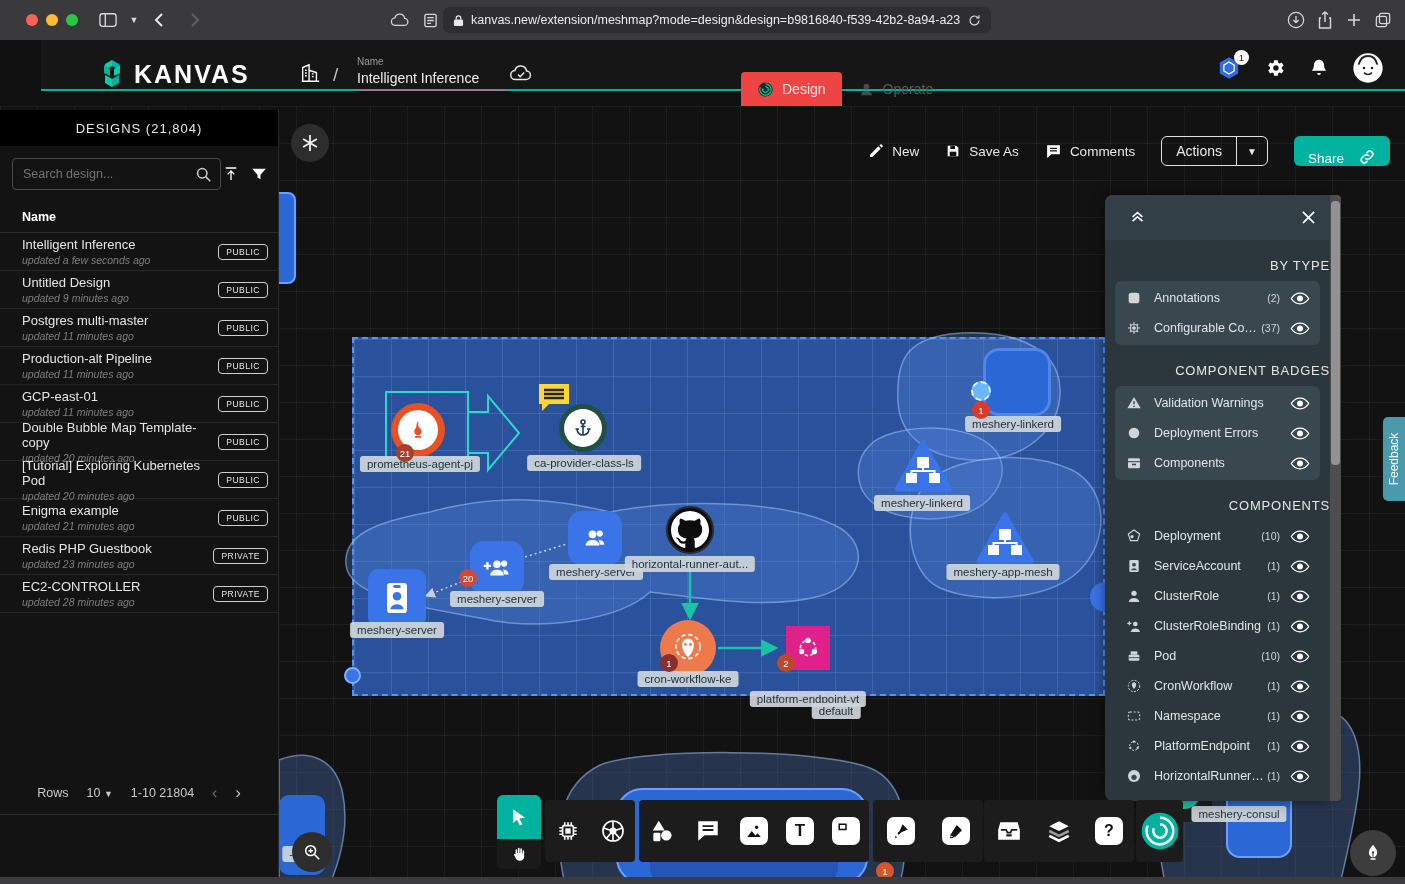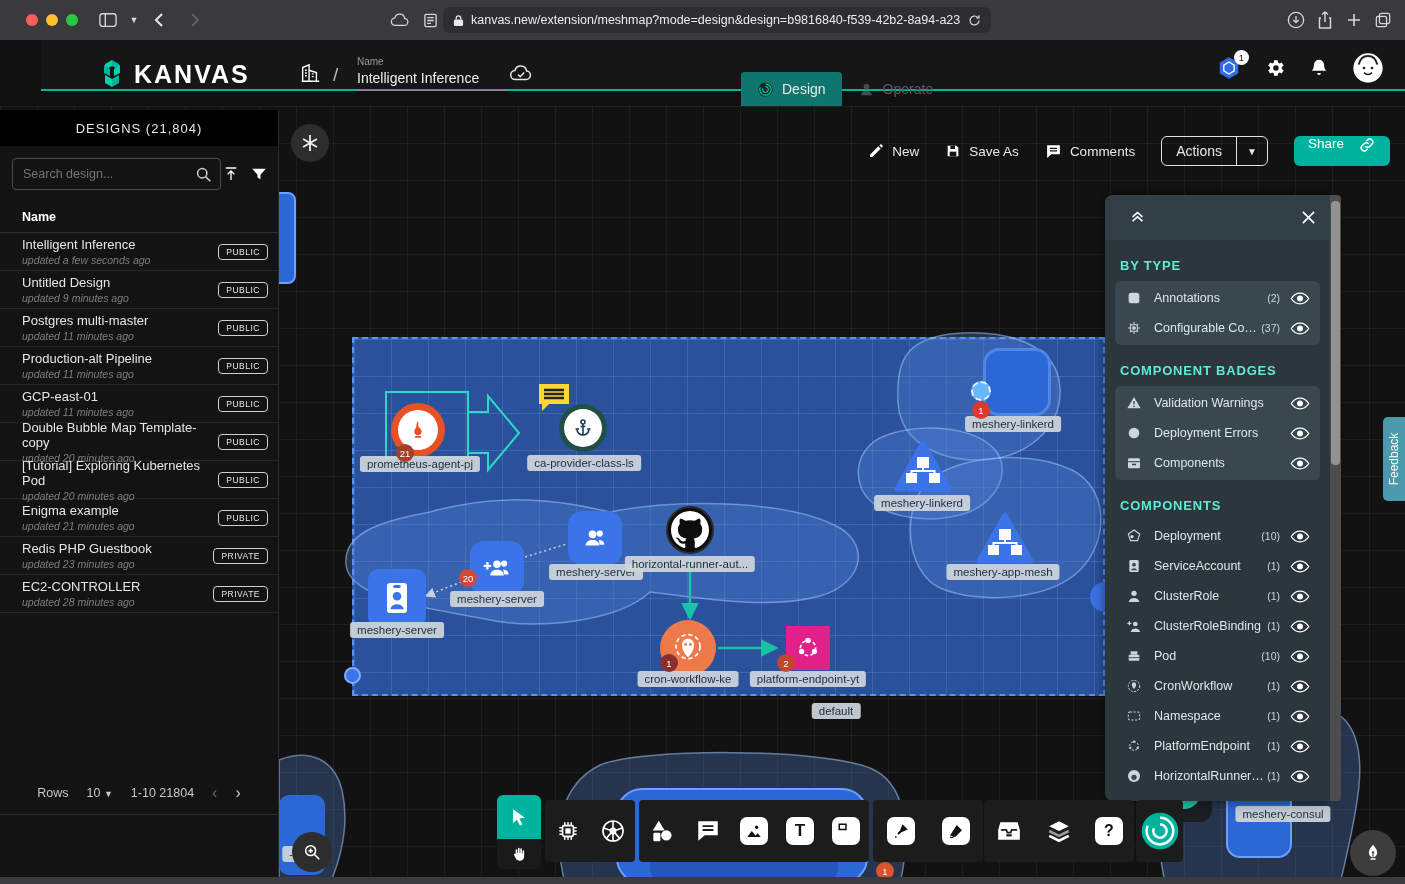--- a/index.html
+++ b/index.html
@@ -15,21 +15,21 @@
   .urlbar { position:absolute; left:443px; top:7px; width:548px; height:26px; background:#2e2e30; border-radius:7px; display:flex; align-items:center; padding:0 10px; gap:7px; }
   .urltext { color:#ececec; font-size:12.5px; white-space:nowrap; overflow:hidden; flex:1; }
 
   
   .apphead { position:absolute; left:0; top:40px; width:1405px; height:51px; background:#161616; border-bottom:2px solid #00B39F; z-index:59;margin-left:41px; }
   .logotext { position:absolute; left:93px; top:20px; color:#fff; font-size:25px; font-weight:bold; letter-spacing:2px; }
   .namelabel { position:absolute; left:316px; top:16px; color:#9a9a9a; font-size:10px; }
   .nameval { position:absolute; left:316px; top:30px; width:150px; color:#eee; font-size:14px; background:transparent; border:none; border-bottom:1px solid #8a8a8a; padding-bottom:4px; }
   .tabs { position:absolute; left:700px; top:66px; transform:translateY(-100%); display:flex; height:34px; }
   .tab { display:flex; align-items:center; gap:8px; padding:0 16px; font-size:14px; border-radius:4px 4px 0 0; }
-  .tab.active { background:#0f766e; color:#eaeaea; }
+  .tab.active { background:#ef4444; color:#eaeaea; }
   .tab.inactive { color:#5c5c5c; }
   .headicons { position:absolute; right:18px; top:12px; display:flex; align-items:center; gap:22px; }
 
   
   .canvas { position:absolute; left:0; top:106px; width:1405px; height:778px;
     background-color:#121212;
     background-image:linear-gradient(rgba(255,255,255,.05) 1px, transparent 1px), linear-gradient(90deg, rgba(255,255,255,.05) 1px, transparent 1px);
     background-size:37px 37px; z-index:1; }
   .sel { position:absolute; left:352px; top:337px; width:753px; height:359px;
     background-color:rgba(45,88,168,.92);
@@ -42,40 +42,40 @@
   .nbadge { position:absolute; z-index:6; width:18px; height:18px; border-radius:50%; color:#fff; font-size:9.5px; display:flex; align-items:center; justify-content:center; }
   .rsq { border-radius:14px; background:#3b74e8; }
   .circbtn { position:absolute; border-radius:50%; background:#2d2d2d; display:flex; align-items:center; justify-content:center; z-index:7; }
 
   
   .actionbar { position:absolute; top:136px; right:15px; display:flex; align-items:center; gap:26px; z-index:8; color:#e8e8e8; font-size:13.5px; }
   .act { display:flex; align-items:center; gap:8px; }
   .actions-btn { display:flex; align-items:center; border:1px solid #e0e0e0; border-radius:6px; height:30px; }
   .actions-btn .lbl { padding:0 14px; font-size:14px; }
   .actions-btn .caret { padding:0 10px; border-left:1px solid #e0e0e0; font-size:10px; align-self:stretch; display:flex; align-items:center; }
-  .share-btn { display:flex; align-items:flex-start; gap:14px; background:#00B39F; border-radius:6px; height:30px; padding:0 14px; color:#fff; font-size:13.5px; }
+  .share-btn { display:flex; align-items:flex-end; gap:14px; background:#00B39F; border-radius:6px; height:30px; padding:0 14px; color:#fff; font-size:13.5px; }
 
   
   .sidebar { position:absolute; left:0; top:110px; width:279px; height:767px; background:#131313; z-index:20; border-right:1px solid #2a2a2a; }
   .sb-title { height:36px; background:#000; color:#e8e8e8; font-size:13px; letter-spacing:1px; display:flex; align-items:center; justify-content:center; }
   .sb-search { display:flex; align-items:center; gap:10px; padding:12px 10px 8px 12px; }
   .sb-input { flex:1; height:32px; background:transparent; border:1px solid #4a4a4a; border-radius:4px; color:#ddd; font-size:12.5px; padding:0 30px 0 10px; }
   .sb-search-icon { margin-left:-36px; }
   .sb-colname { color:#fff; font-size:12.5px; font-weight:bold; padding:12px 0 8px 22px; border-bottom:1px solid #2e2e2e; }
   .drow { display:flex; align-items:center; justify-content:space-between; padding:5px 10px 5px 22px; border-bottom:1px solid #262626; height:38px; cursor:pointer; }
   .dname { color:#e6e6e6; font-size:13px; }
   .dupd { color:#7e7e7e; font-size:10.5px; font-style:italic; margin-top:2px; }
   .dvis { border:1px solid #cfcfcf; color:#e8e8e8; font-size:8.5px; letter-spacing:.5px; border-radius:4px; padding:2px 7px; }
   .sb-foot { position:absolute; left:0; bottom:75px; width:100%; display:flex; align-items:center; justify-content:center; gap:18px; color:#c9c9c9; font-size:12.5px; }
   .sb-footline { position:absolute; left:0; bottom:62px; width:100%; border-bottom:1px solid #2e2e2e; }
 
   
   .rpanel { position:absolute; left:1105px; top:195px; width:225px; height:606px; background:#2b373d; border-radius:8px 0 0 8px; z-index:21; overflow:hidden; box-shadow:0 0 14px rgba(0,0,0,.5); }
   .rp-head { height:45px; background:#333f46; display:flex; align-items:center; justify-content:space-between; padding:0 14px 0 24px; }
-  .rp-title { color:#5eead4; font-size:13px; font-weight:bold; letter-spacing:.8px; padding:18px 0 8px 15px; }
+  .rp-title { color:#e5e5e5; font-size:13px; font-weight:normal; letter-spacing:.8px; padding:18px 0 8px 15px;text-align:right; }
   .rp-group { background:#39474e; border-radius:6px; margin:0 10px; padding:2px 0; }
   .prow { display:flex; align-items:center; height:30px; padding:0 8px 0 10px; }
   .ri { width:18px; height:18px; display:flex; align-items:center; justify-content:center; color:#cfd6da; }
   .plabel { color:#dfe6ea; font-size:12.5px; margin-left:11px; flex:1; white-space:nowrap; overflow:hidden; text-overflow:ellipsis; }
   .pcount { color:#cfd6da; font-size:10.5px; margin-right:10px; }
   .peye { background:none; border:none; width:22px; height:18px; padding:0; cursor:pointer; }
   .rscroll { position:absolute; left:1330px; top:195px; width:11px; height:606px; background:#4d4d4d; z-index:22; border-radius:0 4px 4px 0; }
   .rthumb { position:absolute; left:1px; top:6px; width:9px; height:264px; background:#929292; border-radius:4px; }
 
   
@@ -214,21 +214,21 @@
 
   <div class="node" style="left:786px; top:626px; width:44px; height:44px; background:#e0218a;">
     <svg width="28" height="28" viewBox="0 0 24 24" fill="none" stroke="#fff" stroke-width="1.4">
         <circle cx="12" cy="12" r="6.5" stroke-dasharray="3 2"></circle>
         <circle cx="12" cy="5.5" r="1.6" fill="#fff"></circle>
         <circle cx="17.5" cy="15" r="1.6" fill="#fff"></circle>
         <circle cx="6.5" cy="15" r="1.6" fill="#fff"></circle>
       </svg>
   </div>
   <div class="nbadge" style="left:777px; top:654px; background:#c2452d;">2</div>
-  <div class="nlabel" style="left:808px; top:671px;">platform-endpoint-yt</div>
+  <div class="nlabel" style="left:808px; top:691px;">platform-endpoint-yt</div>
 
   <div class="node" style="left:983px; top:348px; width:68px; height:68px; border-radius:16px; background:#2c67d6; border:3px solid #4f86e8;"></div>
   <div class="node" style="left:971px; top:381px; width:20px; height:20px; border-radius:50%; background:#69b7ff; border:2px dashed #eaf4ff;"></div>
   <div class="nbadge" style="left:972px; top:401px; background:#d93a2b;">1</div>
   <div class="nlabel" style="left:1013px; top:416px;">meshery-linkerd</div>
 
   <div class="node" style="left:894px; top:440px;">
     <svg width="58" height="52" viewBox="0 0 58 52">
         <path d="M29 3 L55 49 H3 Z" fill="#3b74e8" stroke="#3b74e8" stroke-width="5" stroke-linejoin="round"></path>
         <g fill="none" stroke="#fff" stroke-width="2">
@@ -258,21 +258,21 @@
 
   <div class="node" style="left:616px; top:788px; width:252px; height:96px; border-radius:26px; background:#2c67d6; border:2px solid #6aa0ff;"></div>
   <div class="node" style="left:650px; top:814px; width:188px; height:70px; border-radius:16px; background:#2456b8;"></div>
   <div class="nbadge" style="left:876px; top:862px; background:#d9542b;">1</div>
 
   <div class="node" style="left:1156px; top:762px; width:56px; height:60px; border-radius:12px; background:#1b1f24;">
     <div style="width:34px;height:34px;border-radius:50%;background:#19c3a8;"></div>
   </div>
   <div class="node" style="left:1210px; top:745px; width:62px; height:16px; border-radius:8px; background:#3b74e8;"></div>
   <div class="node" style="left:1226px; top:786px; width:66px; height:72px; border-radius:14px; background:#2c67d6; border:2px solid #6aa0ff;"></div>
-  <div class="nlabel" style="left:1239px; top:806px;margin-left:44px;">meshery-consul</div>
+  <div class="nlabel" style="left:1239px; top:806px;">meshery-consul</div>
 
   <div class="node" style="left:279px; top:795px; width:46px; height:80px; border-radius:10px; background:#2c67d6;"></div>
   <div class="nlabel" style="left:296px; top:846px;">-m</div>
 
   <div class="node" style="left:1090px; top:582px; width:30px; height:30px; border-radius:50%; background:#3b74e8;"></div>
 
   <div class="circbtn" style="left:291px; top:124px; width:38px; height:38px;">
     <svg width="18" height="18" viewBox="0 0 18 18" stroke="#efefef" stroke-width="1.8">
         <path d="M9 1v16M2.1 5l13.8 8M15.9 5L2.1 13"></path>
       </svg>

